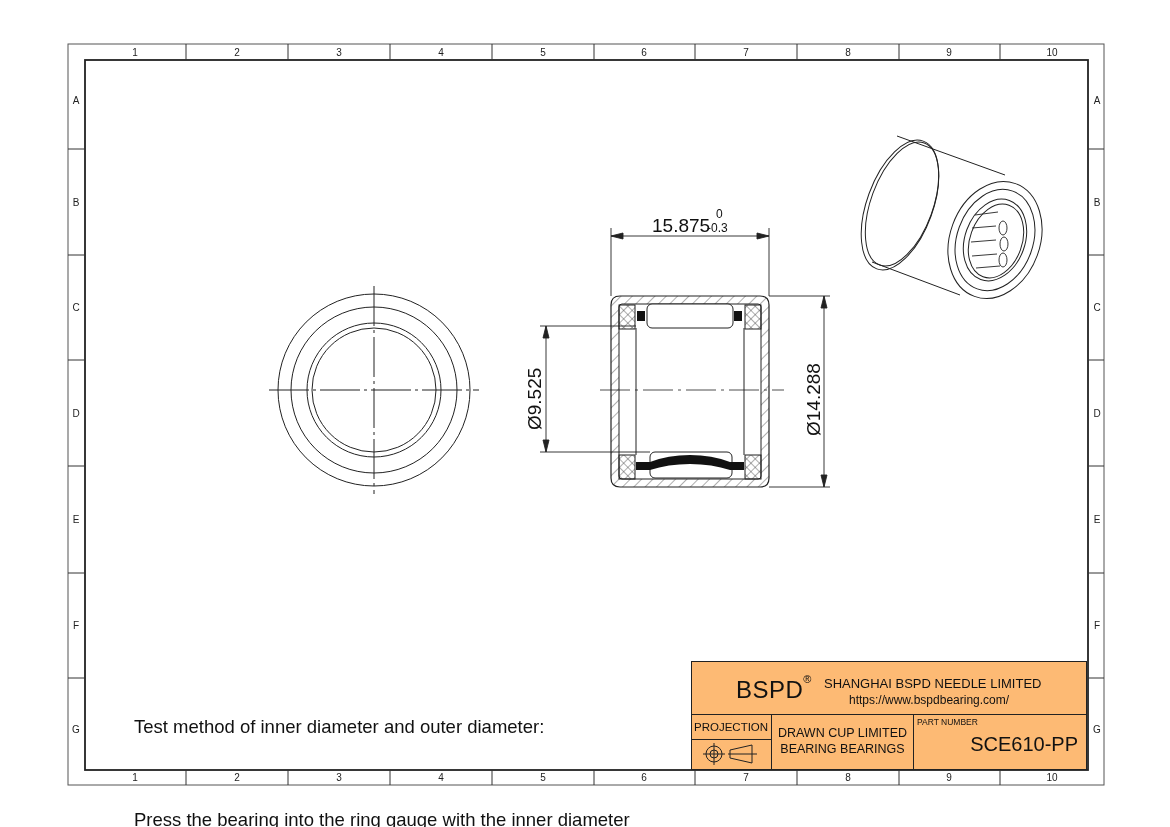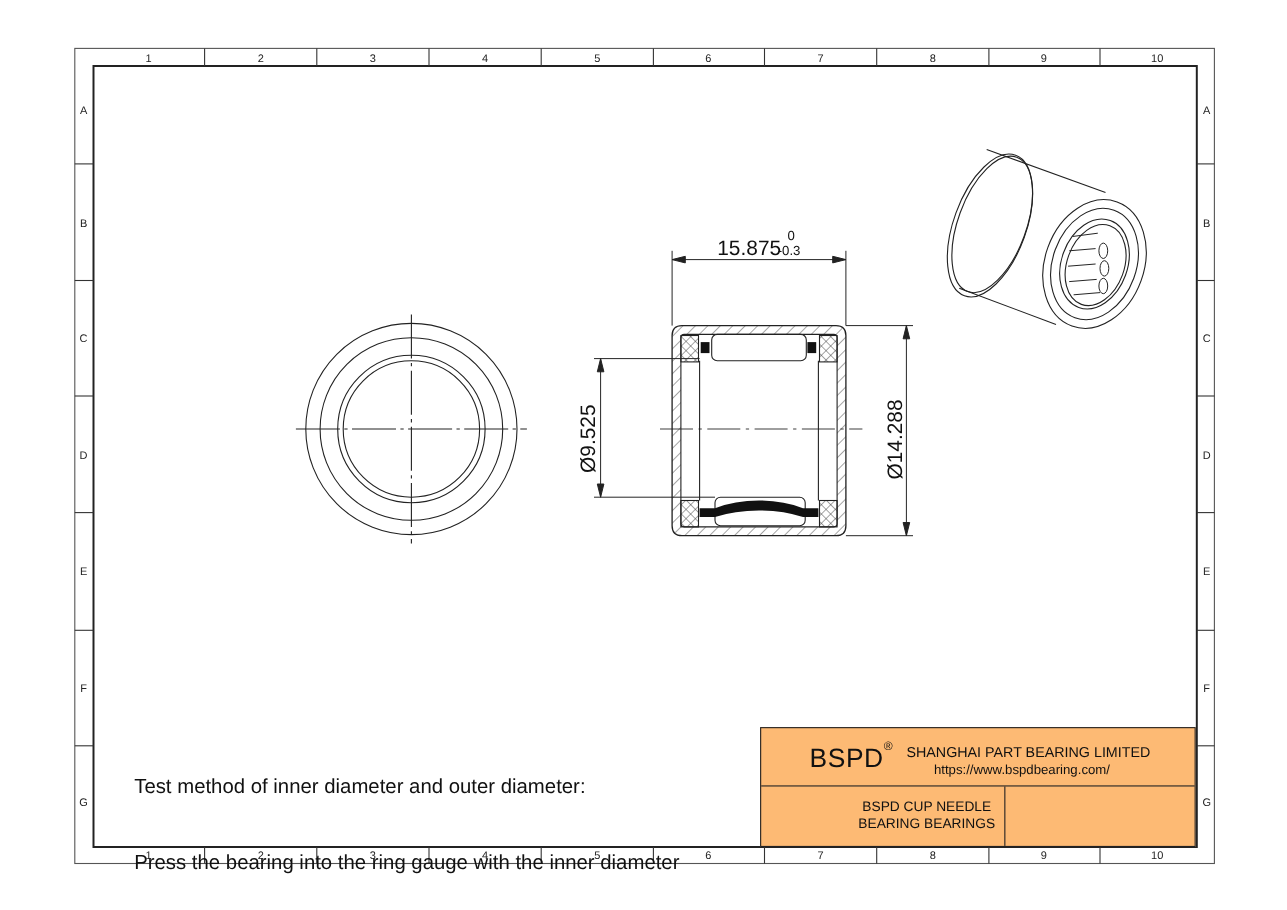--- a/index.html
+++ b/index.html
@@ -1,21 +1,21 @@
 <!DOCTYPE html>
 <html><head>
   <meta charset="utf-8">
   <style>
     html, body { margin: 0; padding: 0; background: #ffffff; }
     body { width: 1170px; height: 827px; position: relative; overflow: hidden; font-family: "Liberation Sans", sans-serif; color: #111; }
     svg.sheet { position: absolute; left: 0; top: 0; }
     .zone-label { font-family: "Liberation Sans", sans-serif; font-size: 10px; fill: #222; }
     .dim-text { font-family: "Liberation Sans", sans-serif; fill: #111; }
     .notes { position: absolute; left: 122px; top: 657px; font-size: 18.5px; line-height: 23px; color: #111; white-space: pre; }
-    .notes div { margin: 0; }
+    .notes div { margin: 12px; }
     .tb { position: absolute; left: 691px; top: 661px; width: 396px; height: 109px; border: 1.5px solid #222; box-sizing: border-box; background: #fdba74; }
     .tb-top { position: absolute; left: 0; top: 0; width: 100%; height: 53px; border-bottom: 1.5px solid #222; box-sizing: border-box; }
     .brand { position: absolute; left: 44px; top: 14px; font-size: 24px; letter-spacing: 0.5px; }
     .brand sup { font-size: 11px; position: relative; top: -6px; }
     .company { position: absolute; left: 132px; top: 14px; font-size: 13px; }
     .url { position: absolute; left: 157px; top: 31px; font-size: 12px; }
     .proj { position: absolute; left: 0; top: 53px; width: 80px; height: 54px; border-right: 1.5px solid #222; box-sizing: border-box; }
     .proj-label { position: absolute; left: 2px; top: 6px; font-size: 11.5px; }
     .proj-line { position: absolute; left: 0; top: 24px; width: 100%; border-top: 1px solid #222; }
     .proj-sym { position: absolute; left: 10px; top: 27px; }
@@ -207,20 +207,38 @@
 
 <div class="notes">
   <div>Test method of inner diameter and outer diameter:</div>
   <div>Press the bearing into the ring gauge with the inner diameter</div>
   
 </div>
 
 <div class="tb">
   <div class="tb-top">
     <div class="brand"><span>BSPD</span><sup>®</sup></div>
-    <div class="company">SHANGHAI PART BEARING LIMITED</div>
+    <div class="company">SHANGHAI BSPD NEEDLE LIMITED</div>
     <div class="url">https://www.bspdbearing.com/</div>
   </div>
+  <div class="proj">
+    <div class="proj-label">PROJECTION</div>
+    <div class="proj-line"></div>
+    <svg class="proj-sym" width="60" height="24" viewBox="0 0 60 24">
+      <g fill="none" stroke="#222" stroke-width="1">
+        <circle cx="12" cy="12" r="8"></circle>
+        <circle cx="12" cy="12" r="4"></circle>
+        <line x1="1" y1="12" x2="23" y2="12"></line>
+        <line x1="12" y1="1" x2="12" y2="23"></line>
+        <path d="M28,8 L50,3 L50,21 L28,16 Z"></path>
+        <line x1="26" y1="12" x2="55" y2="12"></line>
+      </g>
+    </svg>
+  </div>
   <div class="desc">
-    <div>BSPD CUP NEEDLE</div>
+    <div>DRAWN CUP LIMITED</div>
     <div>BEARING BEARINGS</div>
   </div>
+  <div class="part">
+    <div class="part-label">PART NUMBER</div>
+    <div class="part-value">SCE610-PP</div>
+  </div>
 </div>
 
 </body></html>

